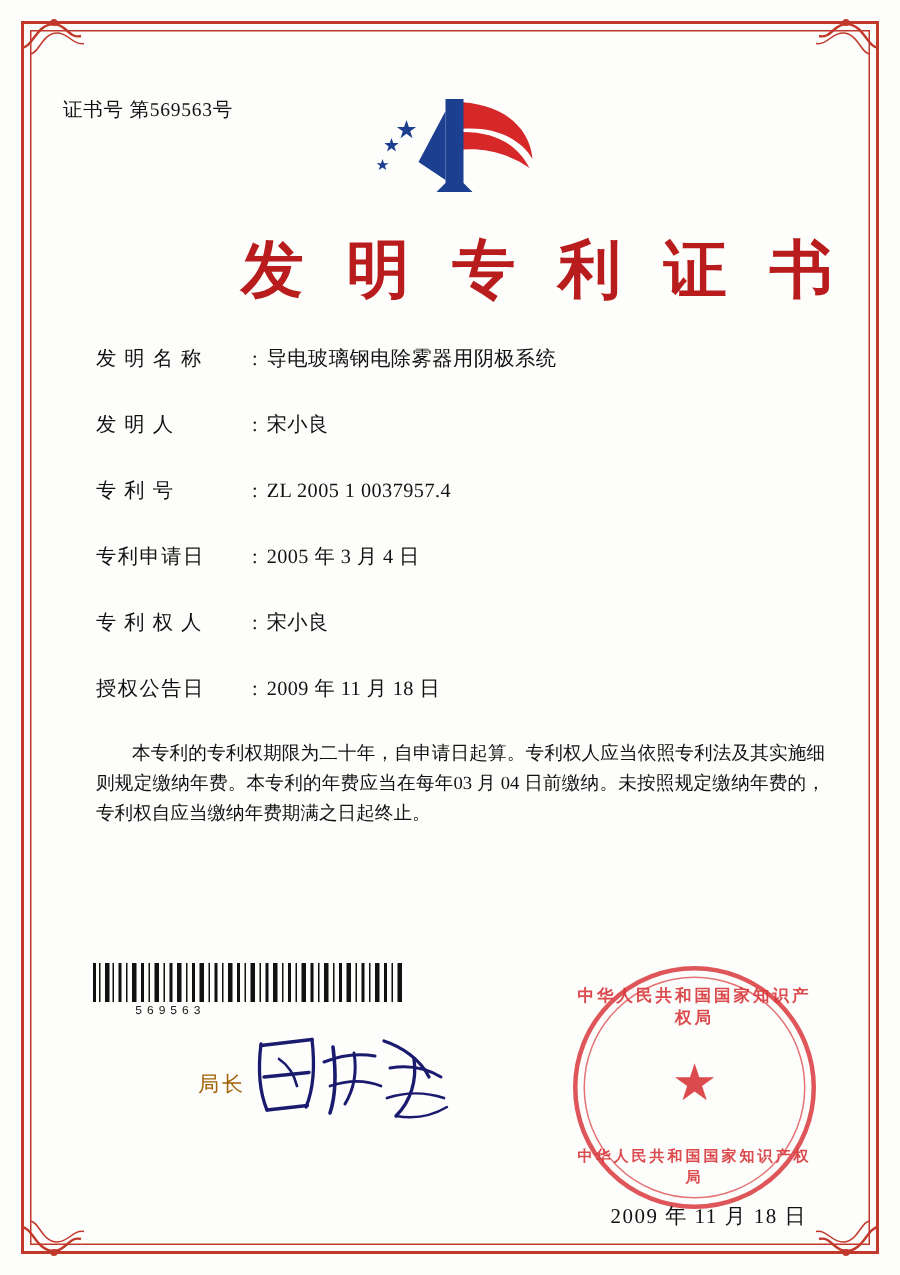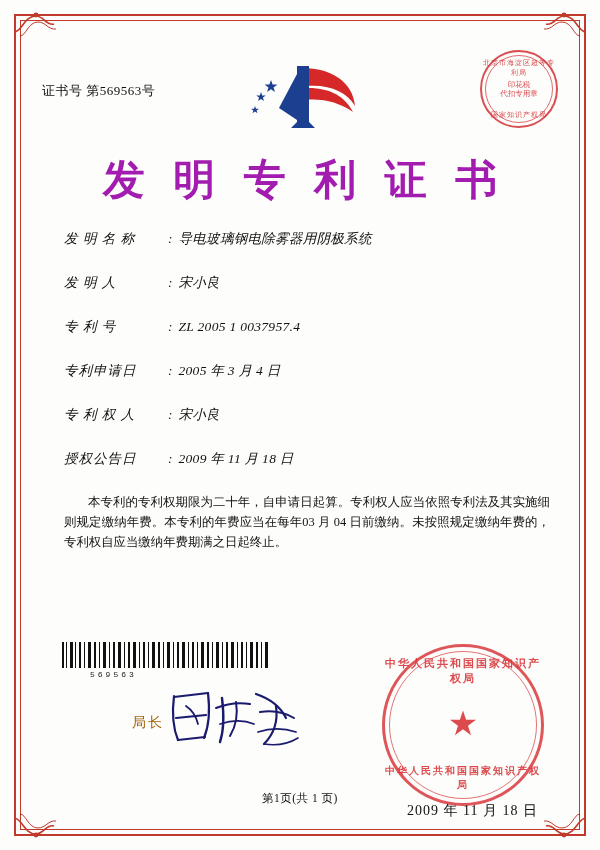--- a/index.html
+++ b/index.html
@@ -54,21 +54,21 @@
     position: absolute;
     left: 36px;
     top: 34px;
     right: 36px;
     bottom: 34px;
   }
 
   .cert-no {
     position: absolute;
     left: 6px;
-    top: 48px;
+    top: 30px;
     font-size: 13px;
     letter-spacing: 0.5px;
     color: #111;
   }
 
   
   .seal-top {
     position: absolute;
     right: 6px;
     top: 16px;
@@ -124,42 +124,41 @@
     transform: translateX(-50%);
     width: 130px;
     height: 72px;
   }
 
   .title {
     position: absolute;
     left: 0;
     right: 0;
     top: 118px;
-    text-align: center;
+    text-align: right;
     font-size: 42px;
     font-weight: bold;
     letter-spacing: 9px;
-    color: #a21caf;
+    color: #b91c1c;
     text-indent: 9px;
     font-family: "Liberation Serif", "DejaVu Serif", serif;
   }
 
   .fields {
     position: absolute;
     left: 28px;
     top: 196px;
     right: 10px;
   }
   .field-row {
     display: flex;
     align-items: baseline;
     margin-bottom: 26px;
     font-size: 13.5px;
     color: #111;
-    font-style: italic;
   }
   .field-label {
     width: 104px;
     flex: none;
     letter-spacing: 1px;
   }
   .field-colon {
     flex: none;
     margin-right: 6px;
   }
@@ -317,30 +316,20 @@
       <path d="M0 26 C 8 26, 10 10, 22 10 C 30 10, 32 20, 40 18" stroke="#c0392b" stroke-width="1.6" fill="none"></path>
       <path d="M6 30 C 12 30, 14 16, 24 16 C 32 16, 34 24, 42 23" stroke="#c0392b" stroke-width="1" fill="none"></path>
       <circle cx="22" cy="9" r="2.4" fill="#c0392b"></circle>
     </svg>
   </div>
 
   <div class="content">
 
     <div class="cert-no">证书号 第569563号</div>
 
-    <div class="seal-top">
-      <div class="ring"></div>
-      <div class="ring2"></div>
-      <div class="arc-top">北京市海淀区超等专利局</div>
-      <div class="seal-center">
-        <div>印花税</div>
-        <div>代扣专用章</div>
-      </div>
-      <div class="arc-bottom">国家知识产权局</div>
-    </div>
 
     <div class="logo">
       <svg width="130" height="72" viewBox="0 0 130 72">
 
         <path d="M68 6 C 96 6, 118 20, 120 44 C 112 30, 94 22, 72 24 Z" fill="#d62828"></path>
         <path d="M70 26 C 94 25, 110 34, 118 50 C 104 40, 86 36, 70 38 Z" fill="#d62828"></path>
 
         <path d="M62 4 L74 4 L74 60 L62 60 Z" fill="#1d3f8f"></path>
         <path d="M62 60 L74 60 L80 66 L56 66 Z" fill="#1d3f8f"></path>
         <path d="M44 46 L62 12 L62 58 Z" fill="#1d3f8f"></path>
@@ -475,16 +464,15 @@
     <div class="seal-main">
       <div class="ring-o"></div>
       <div class="ring-i"></div>
       <div class="seal-arc top">中华人民共和国国家知识产权局</div>
       <div class="star">★</div>
       <div class="seal-arc bottom">中华人民共和国国家知识产权局</div>
     </div>
 
     <div class="issue-date">2009 年 11 月 18 日</div>
 
-    <div class="page-no">第1页(共 1 页)</div>
 
   </div>
 </div>
 
 </body></html>

